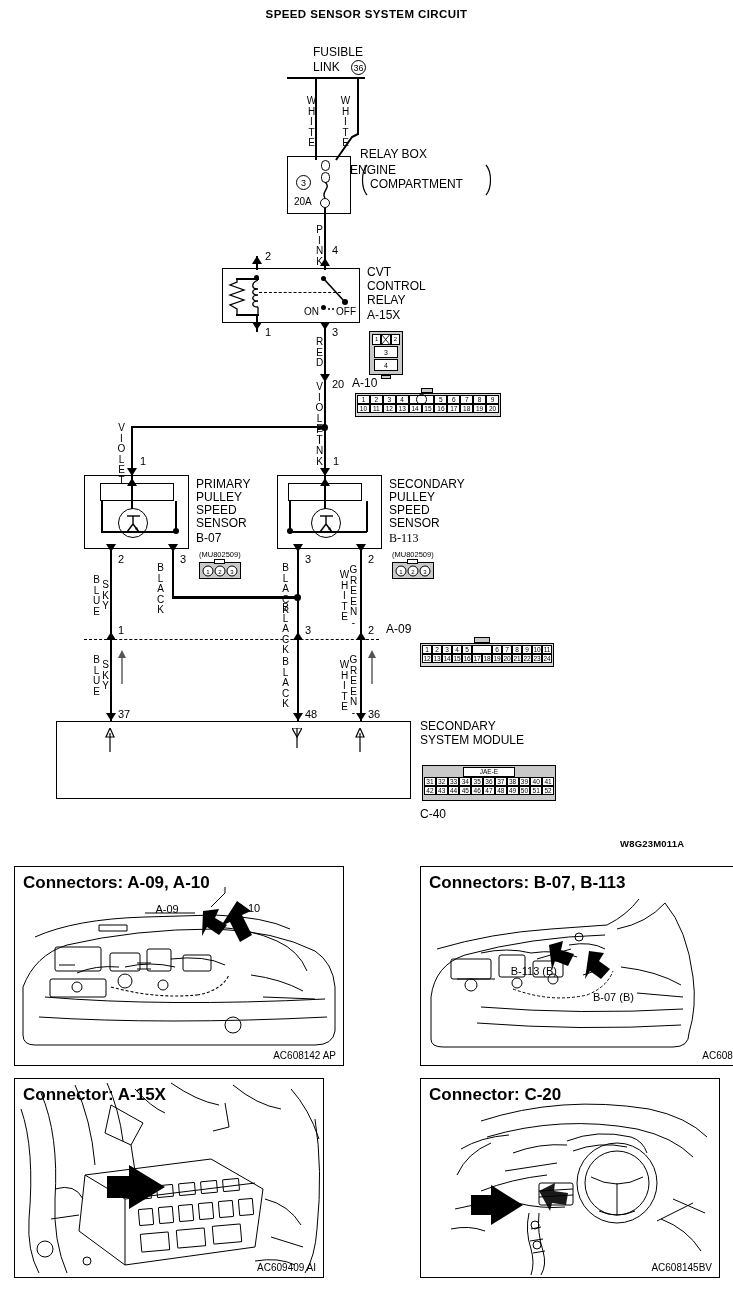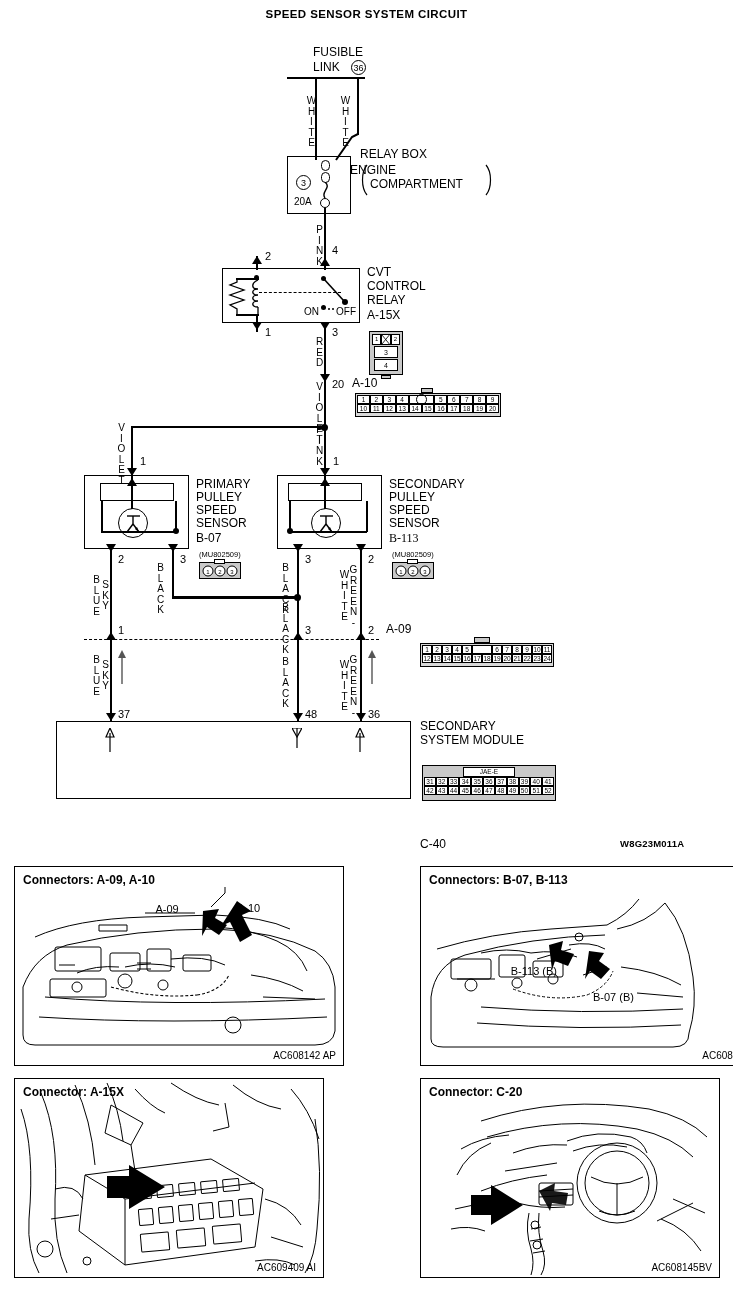--- a/index.html
+++ b/index.html
@@ -58,21 +58,21 @@
   
   .pingrid{position:absolute;border:1.2px solid #000;background:#d8d8d8;
      box-sizing:border-box;padding:1px;}
   .pinrow{display:flex;}
   .pin{border:0.8px solid #000;background:#fff;box-sizing:border-box;
        font-size:6.5px;line-height:8px;height:9px;text-align:center;
        display:flex;align-items:center;justify-content:center;}
   .pin.blank{background:#fff;}
   
   .panel{position:absolute;border:1.6px solid #000;background:#fff;box-sizing:border-box;overflow:hidden;}
-  .panel-title{position:absolute;left:8px;top:6px;font-size:12px;font-weight:bold;z-index:5;}
+  .panel-title{position:absolute;left:8px;top:6px;font-size:17px;font-weight:bold;z-index:5;}
   .panel-code{position:absolute;right:7px;bottom:4px;font-size:10px;z-index:5;}
   .doc-code{font-size:9.5px;font-weight:bold;letter-spacing:.2px;font-family:"Liberation Sans",sans-serif;}
   svg{display:block;}
 </style>
 </head>
 <body>
 
 <div class="abs" id="page-title">SPEED SENSOR SYSTEM CIRCUIT</div>
 
 <div class="abs" style="left:0;top:0;width:733px;height:830px;">
@@ -401,21 +401,21 @@
   <svg class="abs" style="left:292px;top:728px;" width="10" height="24">
     <line x1="5" y1="0" x2="5" y2="20" stroke="#000" stroke-width="1.2"></line>
     <polygon points="0,0 10,0 5,9" fill="none" stroke="#000" stroke-width="1.2"></polygon>
   </svg>
   <svg class="abs" style="left:355px;top:728px;" width="10" height="24">
     <line x1="5" y1="24" x2="5" y2="5" stroke="#000" stroke-width="1.2"></line>
     <polygon points="5,0 1,9 9,9" fill="none" stroke="#000" stroke-width="1.2"></polygon>
   </svg>
   <div class="abs t" style="left:420px;top:720px;">SECONDARY</div>
   <div class="abs t" style="left:420px;top:734px;">SYSTEM MODULE</div>
-  <div class="abs t" style="left:420px;top:792px;margin-top:46px;">C-40</div>
+  <div class="abs t" style="left:420px;top:762px;margin-top:46px;">C-40</div>
 
   <div class="abs" style="left:422px;top:765px;width:134px;height:36px;border:1.2px solid #000;background:#c9c9c9;box-sizing:border-box;padding:1px;">
     <div style="height:9px;display:flex;align-items:center;justify-content:center;">
       <span style="border:0.8px solid #000;background:#fff;font-size:6.5px;line-height:8px;padding:0 16px;">JAE-E</span>
     </div>
     <div class="pinrow" style="margin-top:1px;">
       <div class="pin" style="width:12px;">31</div>
         <div class="pin" style="width:12px;">32</div>
       <div class="pin" style="width:12px;">33</div>
         <div class="pin" style="width:12px;">34</div>

